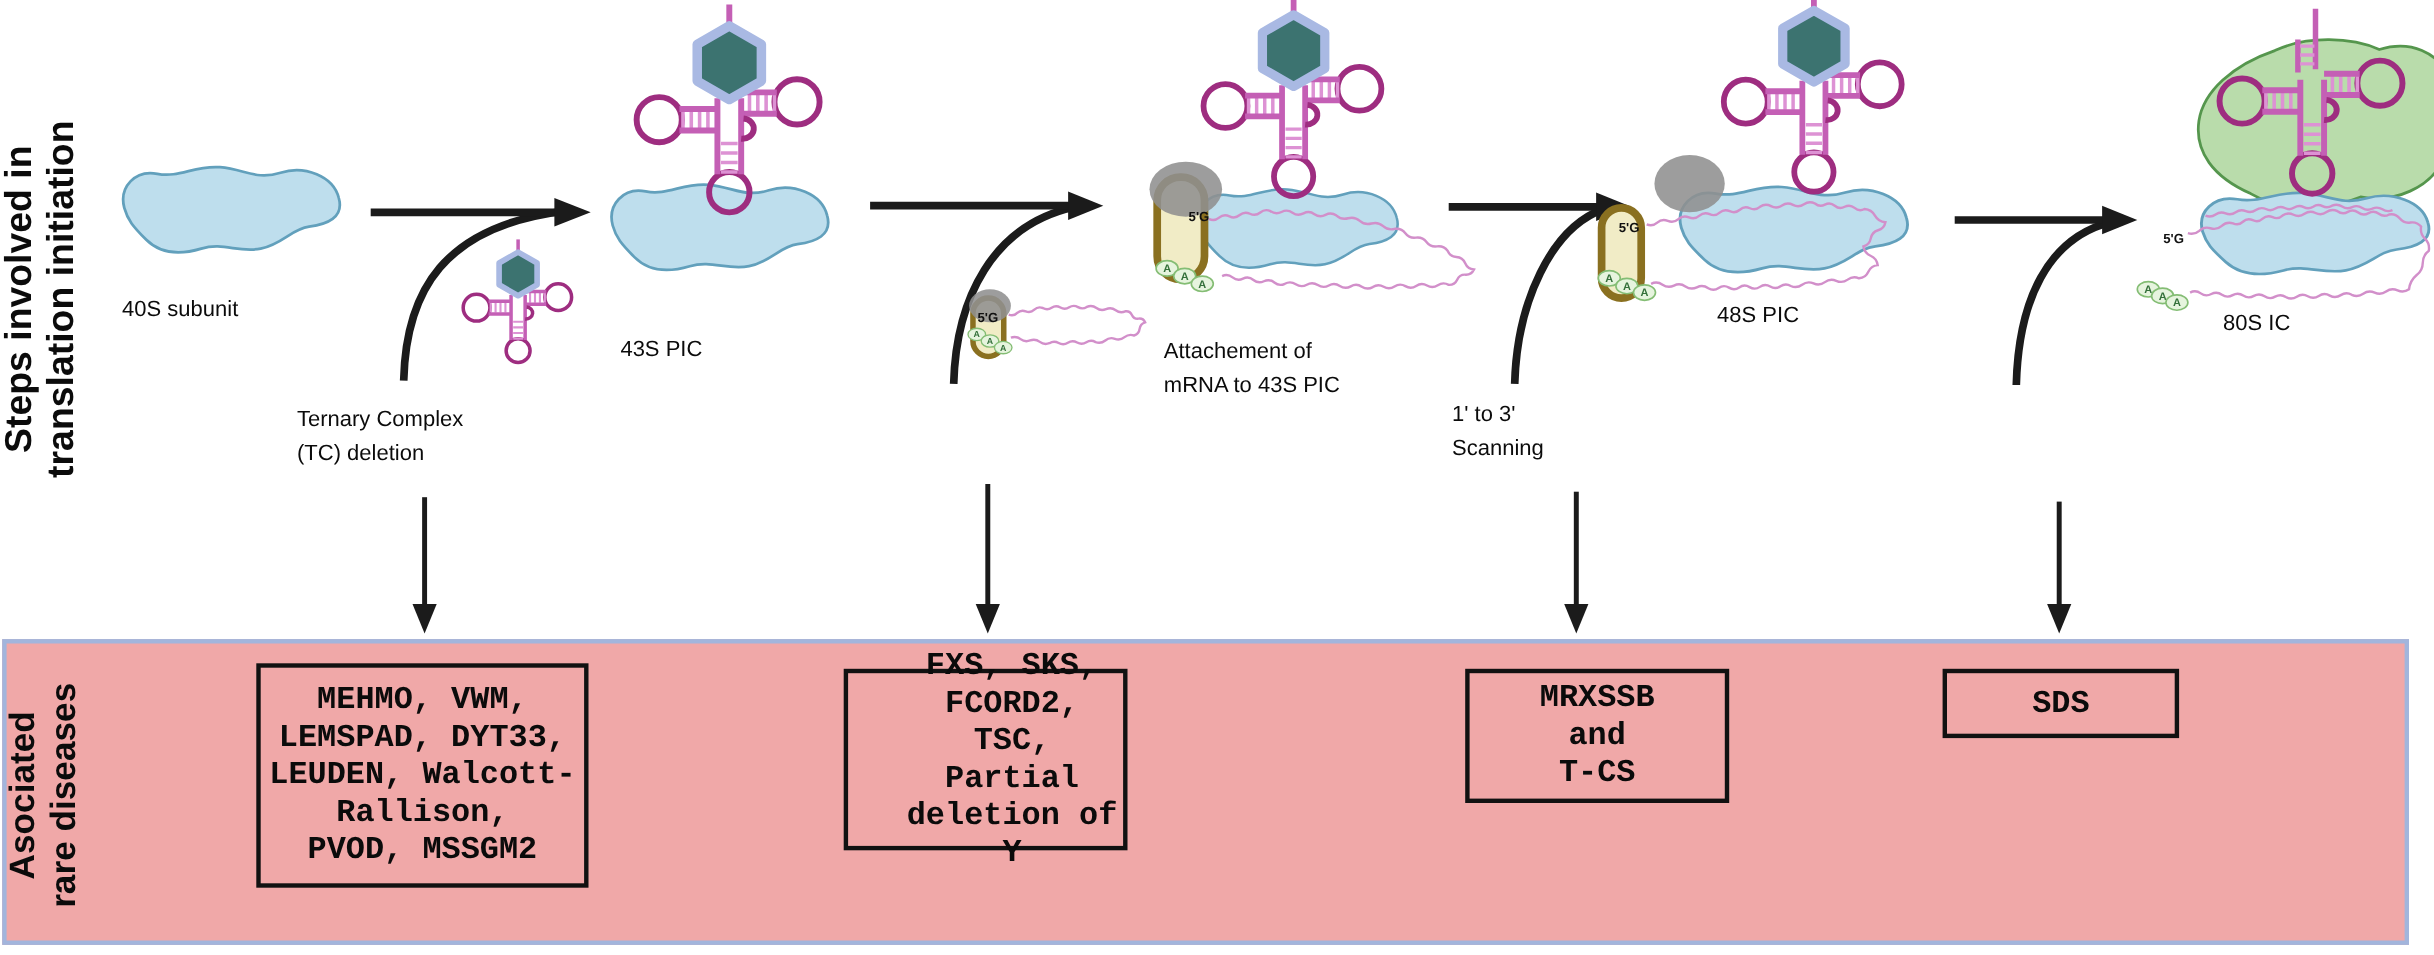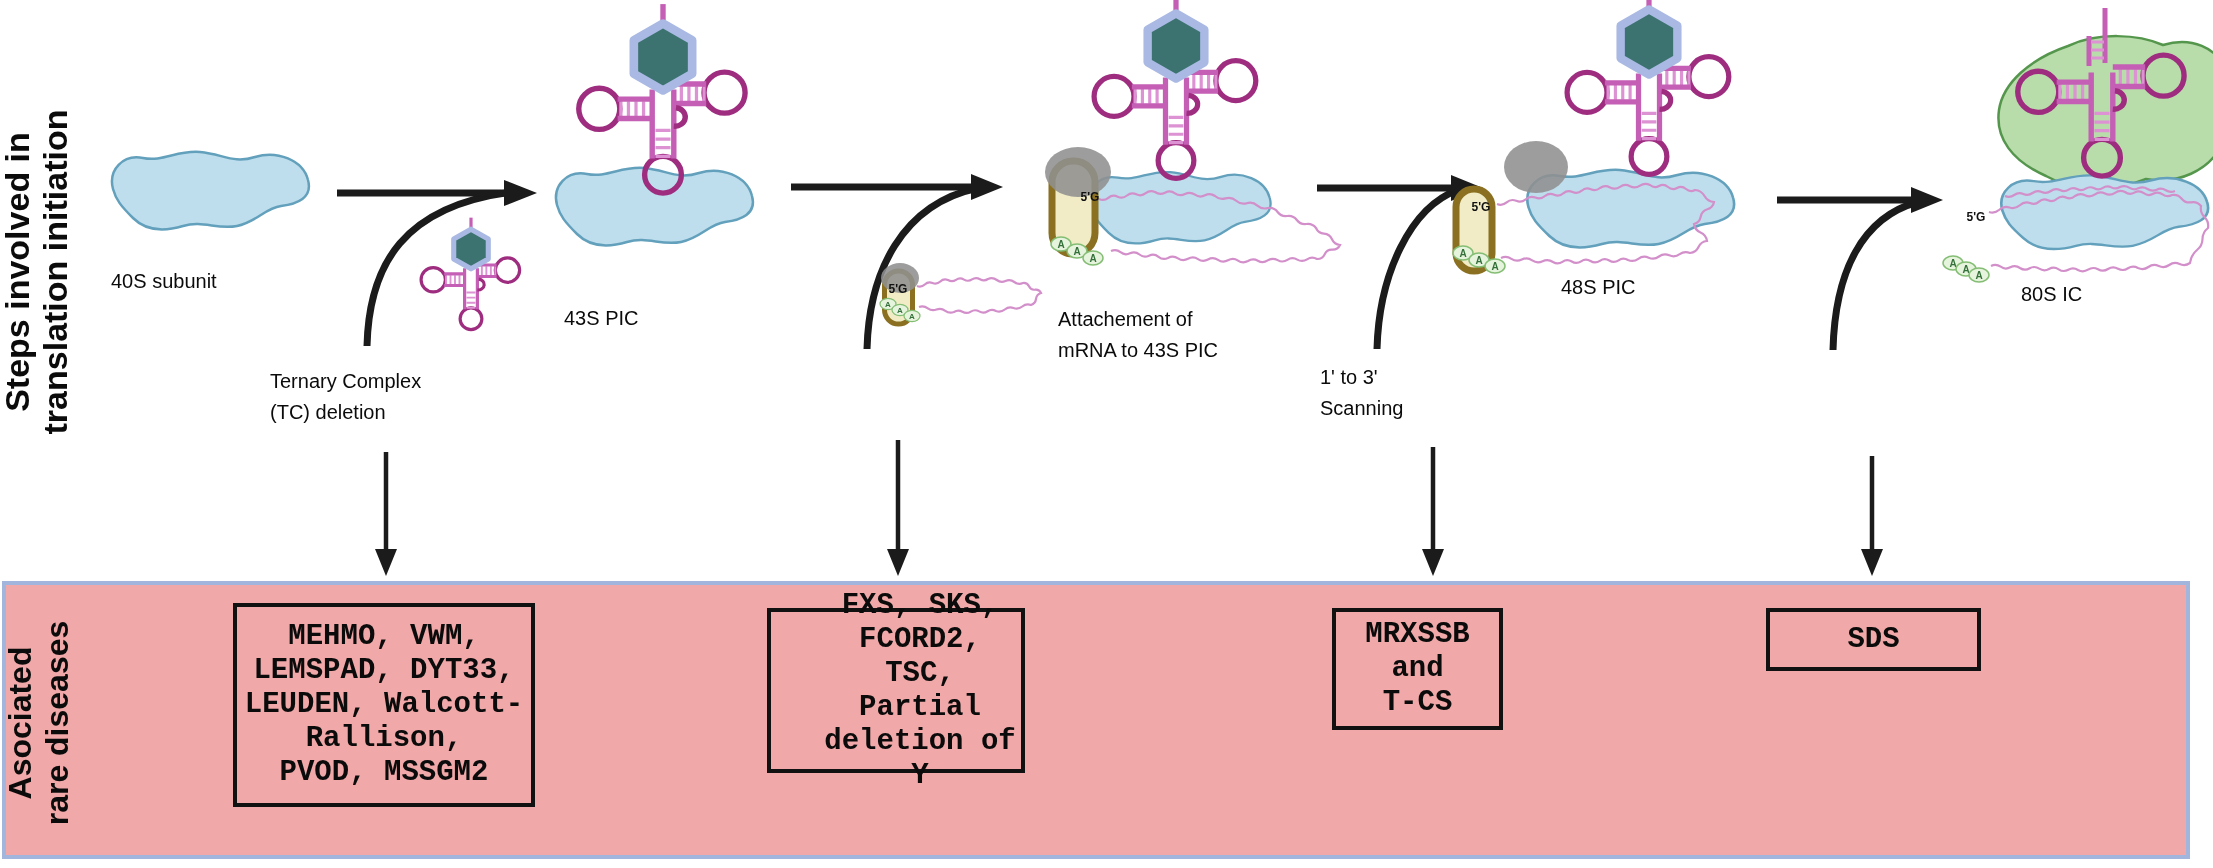--- a/index.html
+++ b/index.html
@@ -228,18 +228,18 @@
 
   <div class="dbox" style="left:233px;top:603px;width:302px;height:204px;">MEHMO, VWM,
 LEMSPAD, DYT33,
 LEUDEN, Walcott-
 Rallison,
 PVOD, MSSGM2</div>
   <div class="dbox" style="left:767px;top:608px;width:258px;height:165px;padding-left:48px;">FXS, SKS,
 FCORD2, TSC,
 Partial
 deletion of Y</div>
-  <div class="dbox" style="left:1332px;top:608px;width:171px;height:122px;">MRXSSB
+  <div class="dbox" style="left:1332px;top:608px;width:240px;height:122px;">MRXSSB
 and
 T-CS</div>
   <div class="dbox" style="left:1766px;top:608px;width:215px;height:63px;">SDS</div>
 
 </div>
 
 </body></html>

